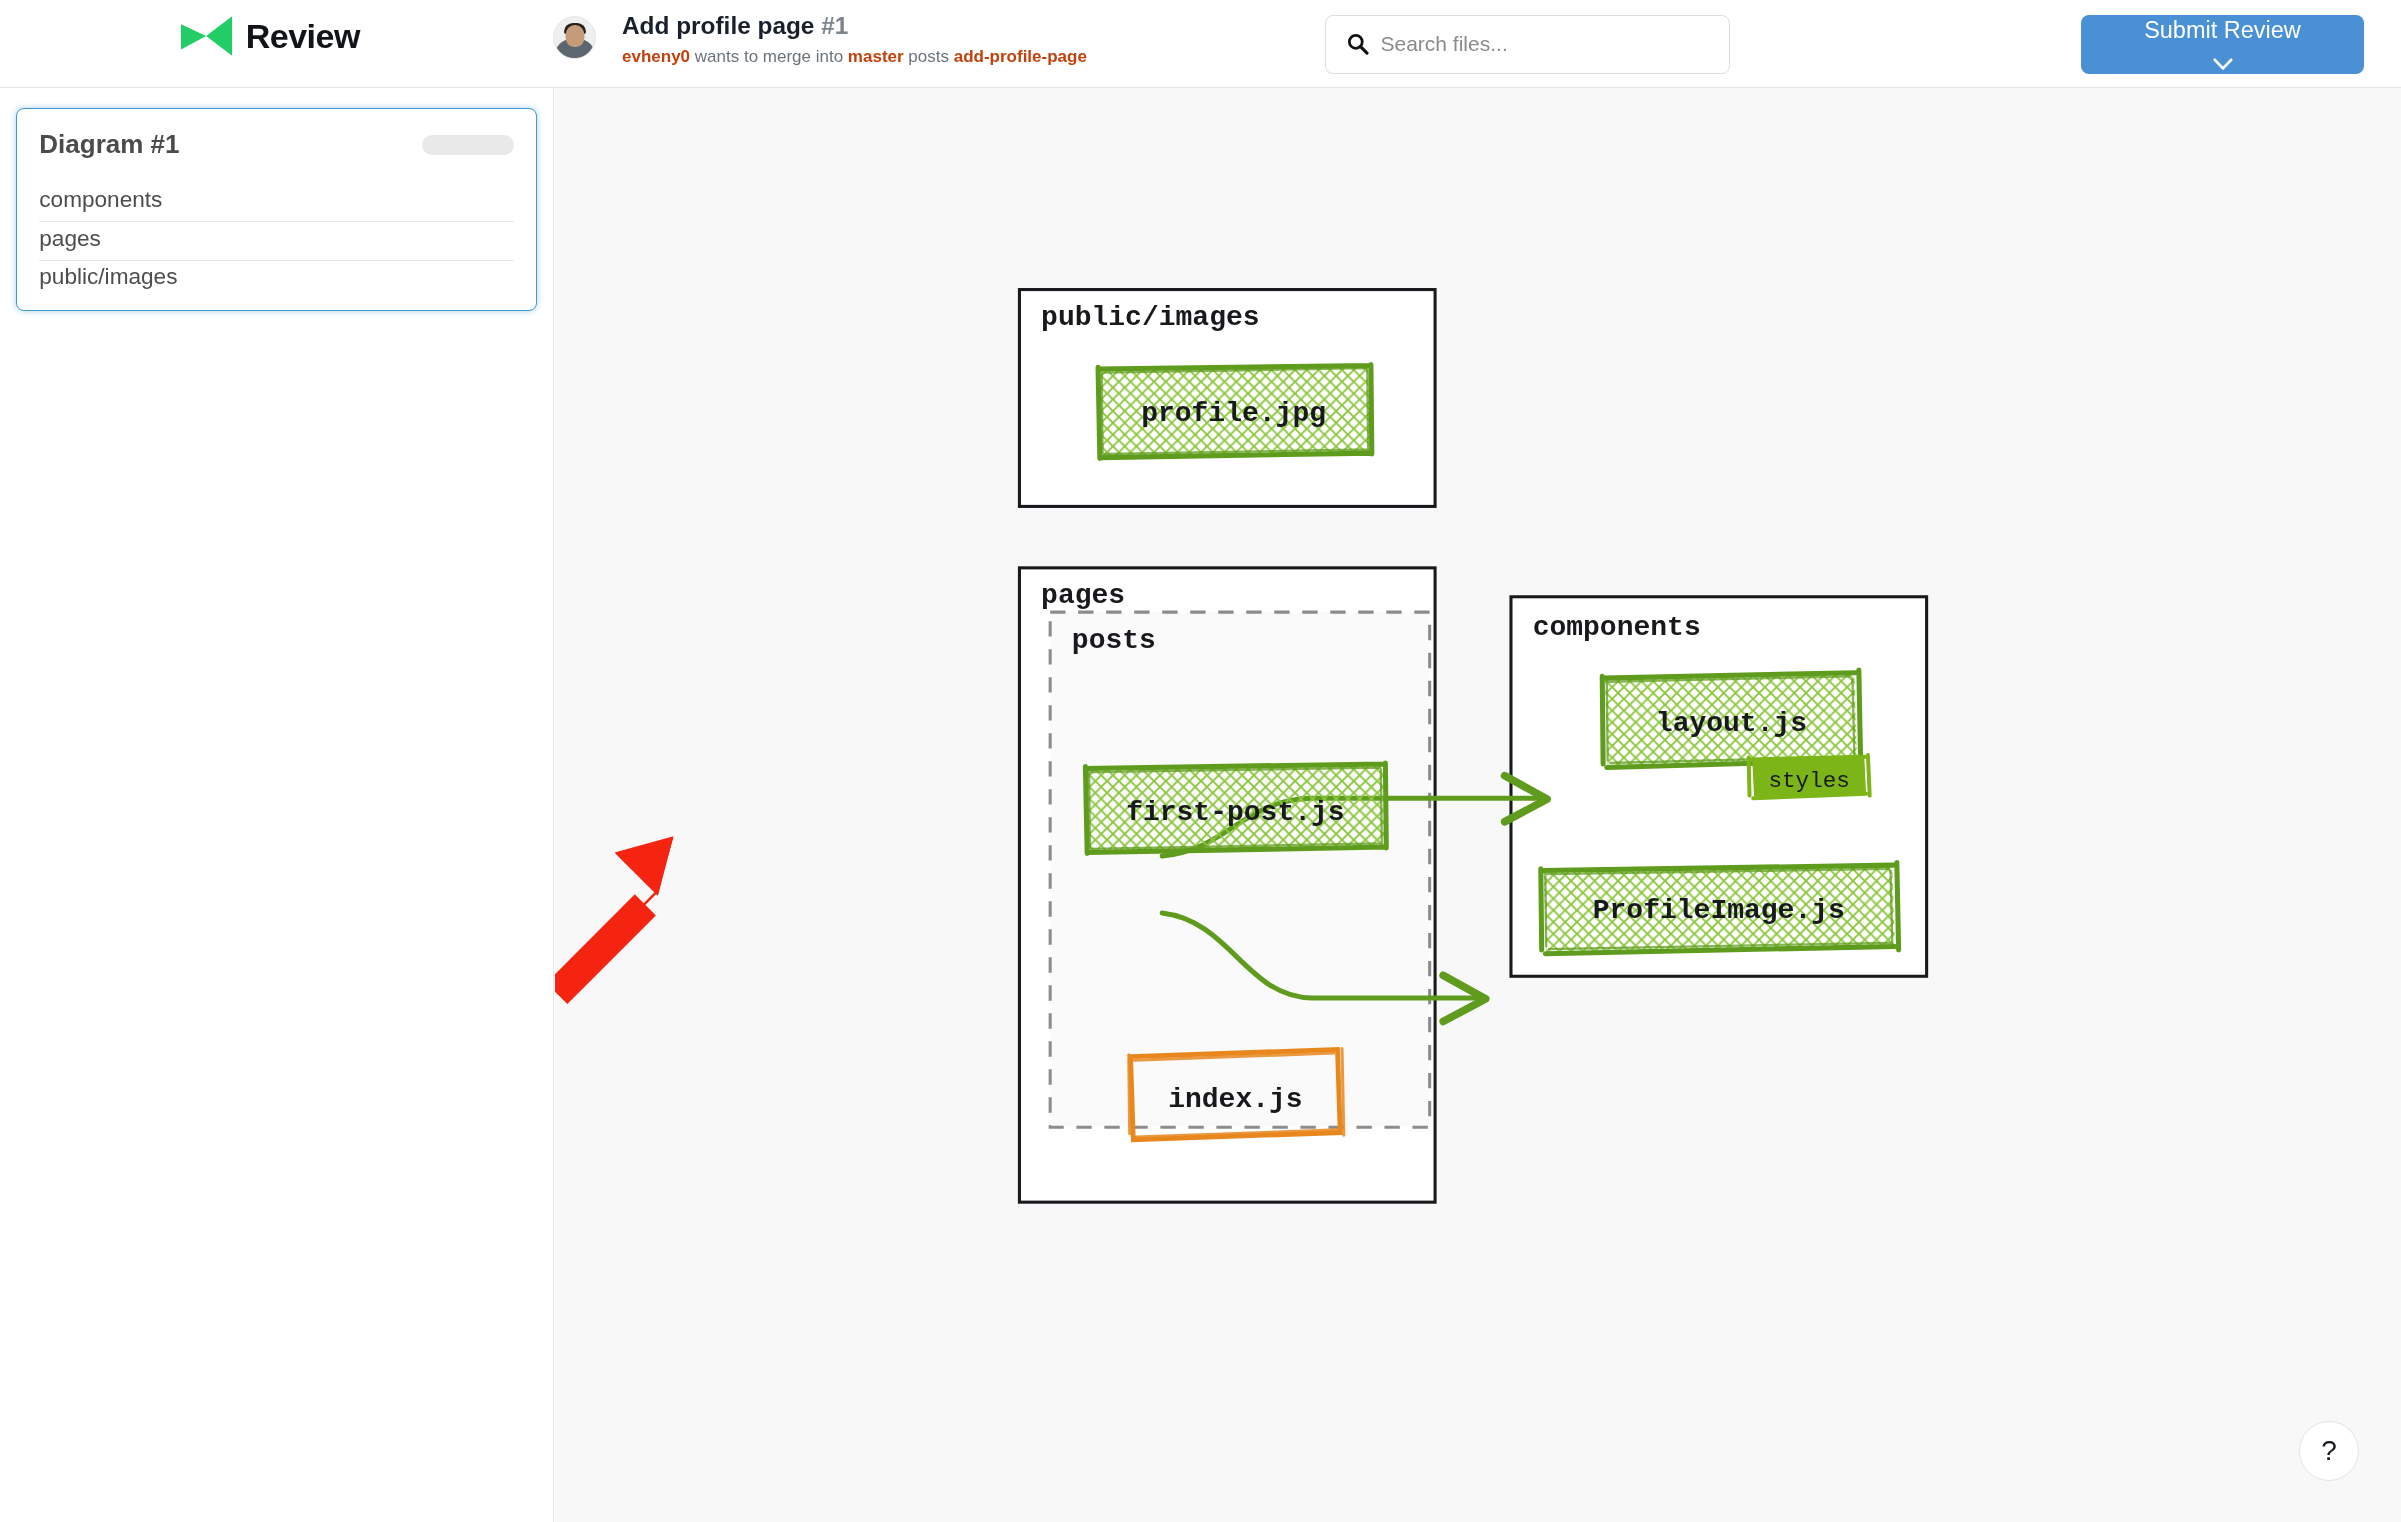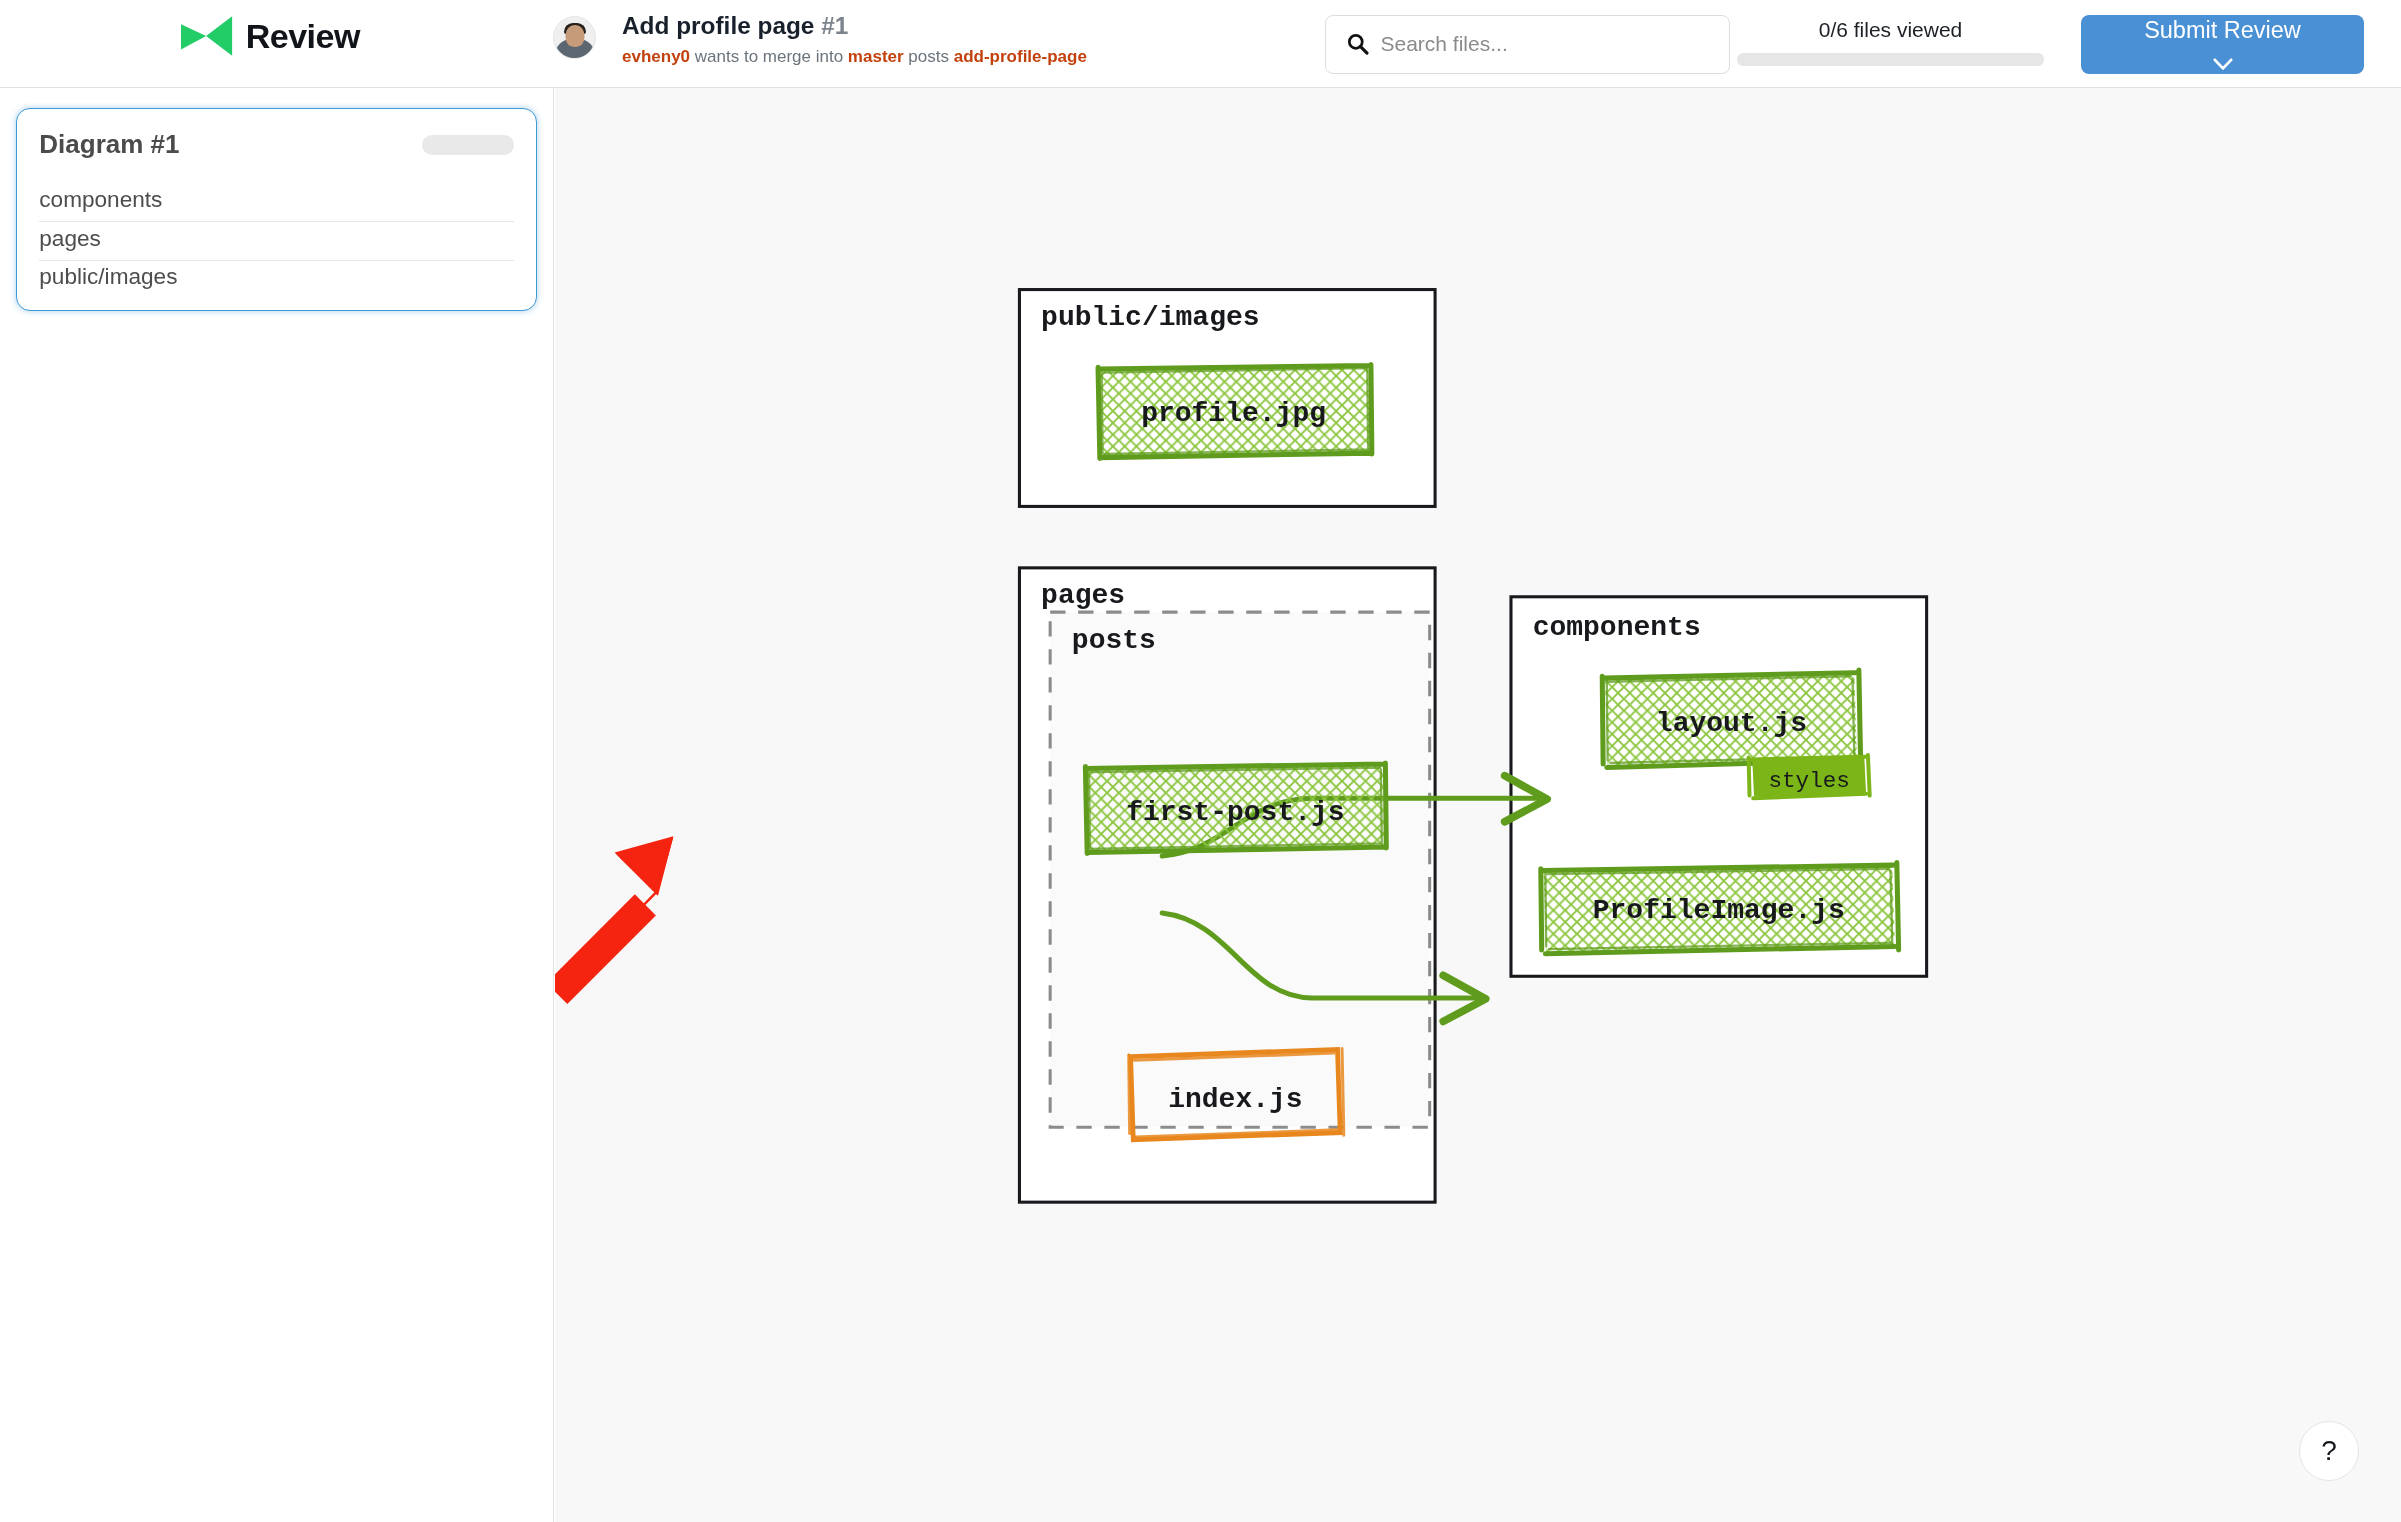--- a/index.html
+++ b/index.html
@@ -99,21 +99,21 @@
 
   
   .sidebar {
     position: absolute; left: 0; top: 88px;
     width: 554px; height: 1435px;
     background: #ffffff;
     border-right: 0.9px solid #e3e3e3;
     padding: 20px 16.3px;
   }
   .diagram-card {
-    border: 1.8px solid #3f9ad4; border-radius: 14px;
+    border: 1.8px solid #3f9ad4; border-radius: 8px;
     background: #fff;
     box-shadow: 0 0 6.3px rgba(63,154,212,0.45);
     padding: 20px 22px 18px 22px;
   }
   .dc-head { display: flex; align-items: center; justify-content: space-between; }
   .dc-title { font-size: 26px; font-weight: bold; color: #4b4b4b; }
   .dc-pill { width: 92px; height: 20px; border-radius: 10px; background: #e9e9e9; }
   .dc-list { margin-top: 23.5px; }
   .dc-row {
     font-size: 22.6px; color: #4d4d4d;
@@ -169,26 +169,20 @@
   </div>
 
   <div class="search-box">
     <svg class="search-ic" viewBox="0 0 24 24">
       <circle cx="10" cy="10" r="6.6" fill="none" stroke="#111" stroke-width="2.8"></circle>
       <line x1="14.6" y1="14.6" x2="21.5" y2="21.5" stroke="#111" stroke-width="3.2" stroke-linecap="round"></line>
     </svg>
     <span class="search-ph">Search files...</span>
   </div>
 
-  <div class="progress-wrap">
-    <div class="progress-label">0/6 files viewed</div>
-    <div class="progress-track">
-      <div class="progress-fill" style="width: 0%;"></div>
-    </div>
-  </div>
 
   <button class="submit-btn" style="background: rgb(74, 144, 212); flex-direction: column;">
     <span>Submit Review</span>
     <svg class="chev" viewBox="0 0 22 14">
       <polyline points="2,2 11,11.5 20,2" fill="none" stroke="#ffffff" stroke-width="3" stroke-linecap="round" stroke-linejoin="round"></polyline>
     </svg>
   </button>
 </div>
 
 <div class="sidebar">

